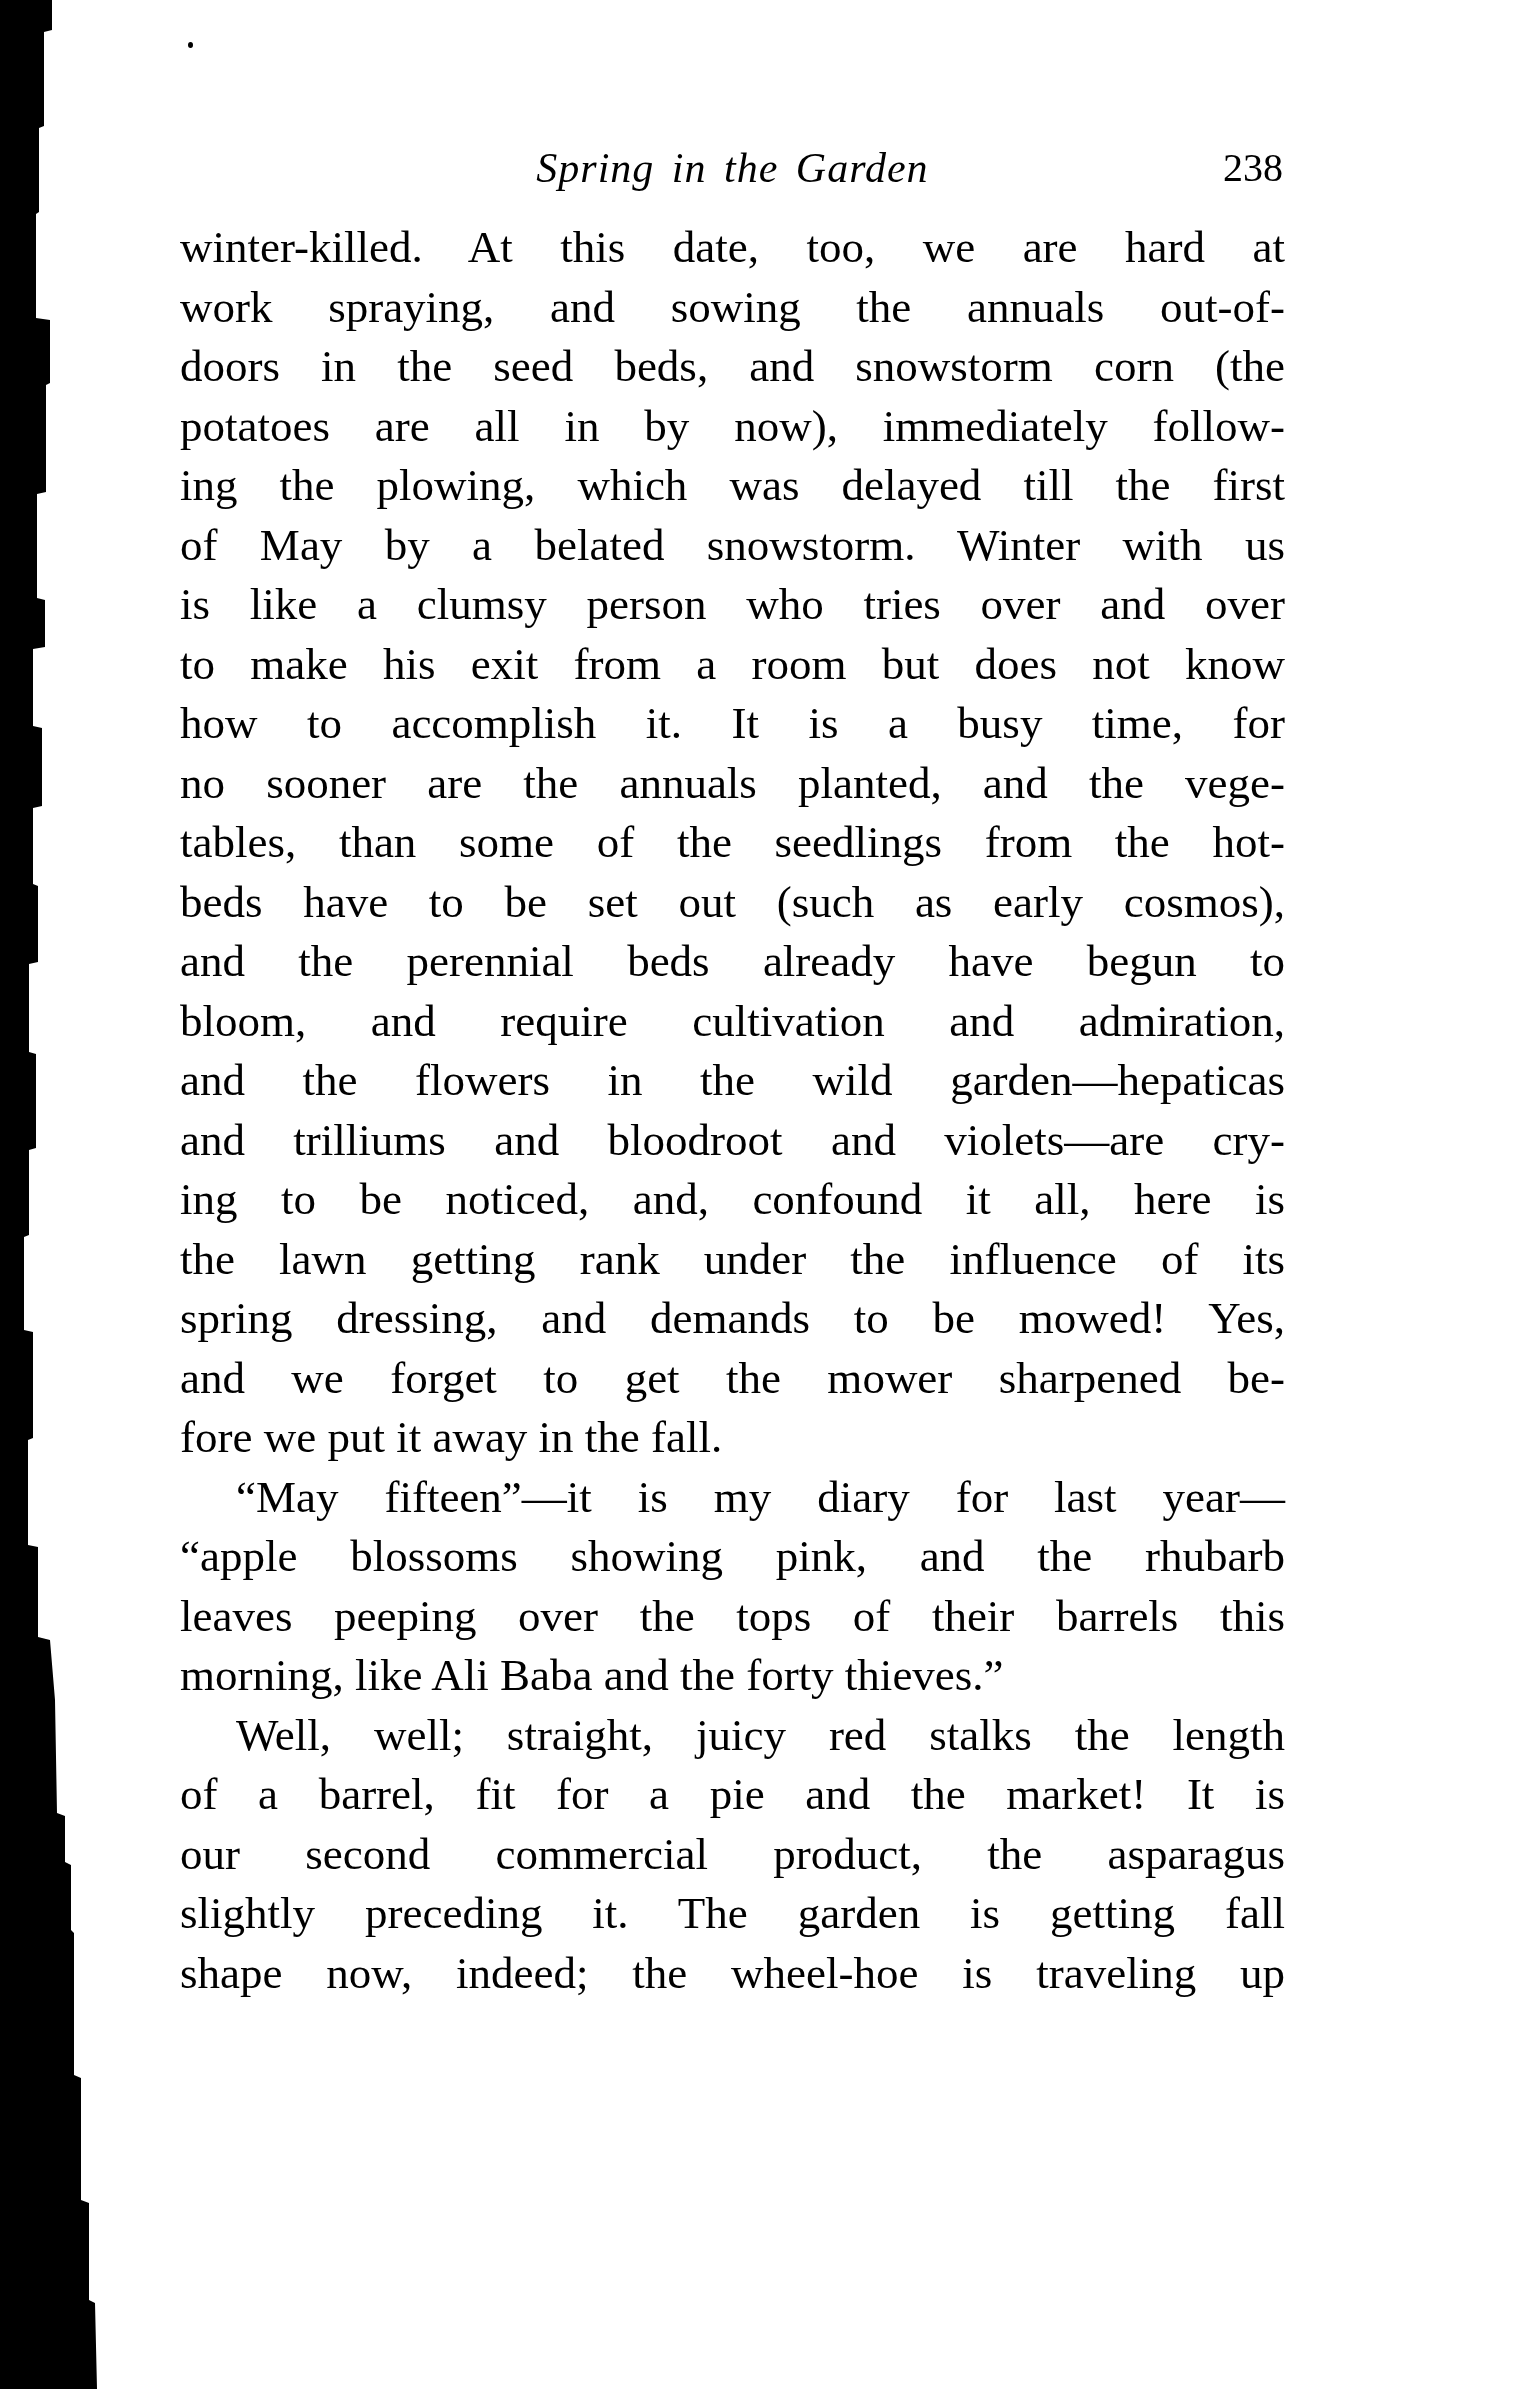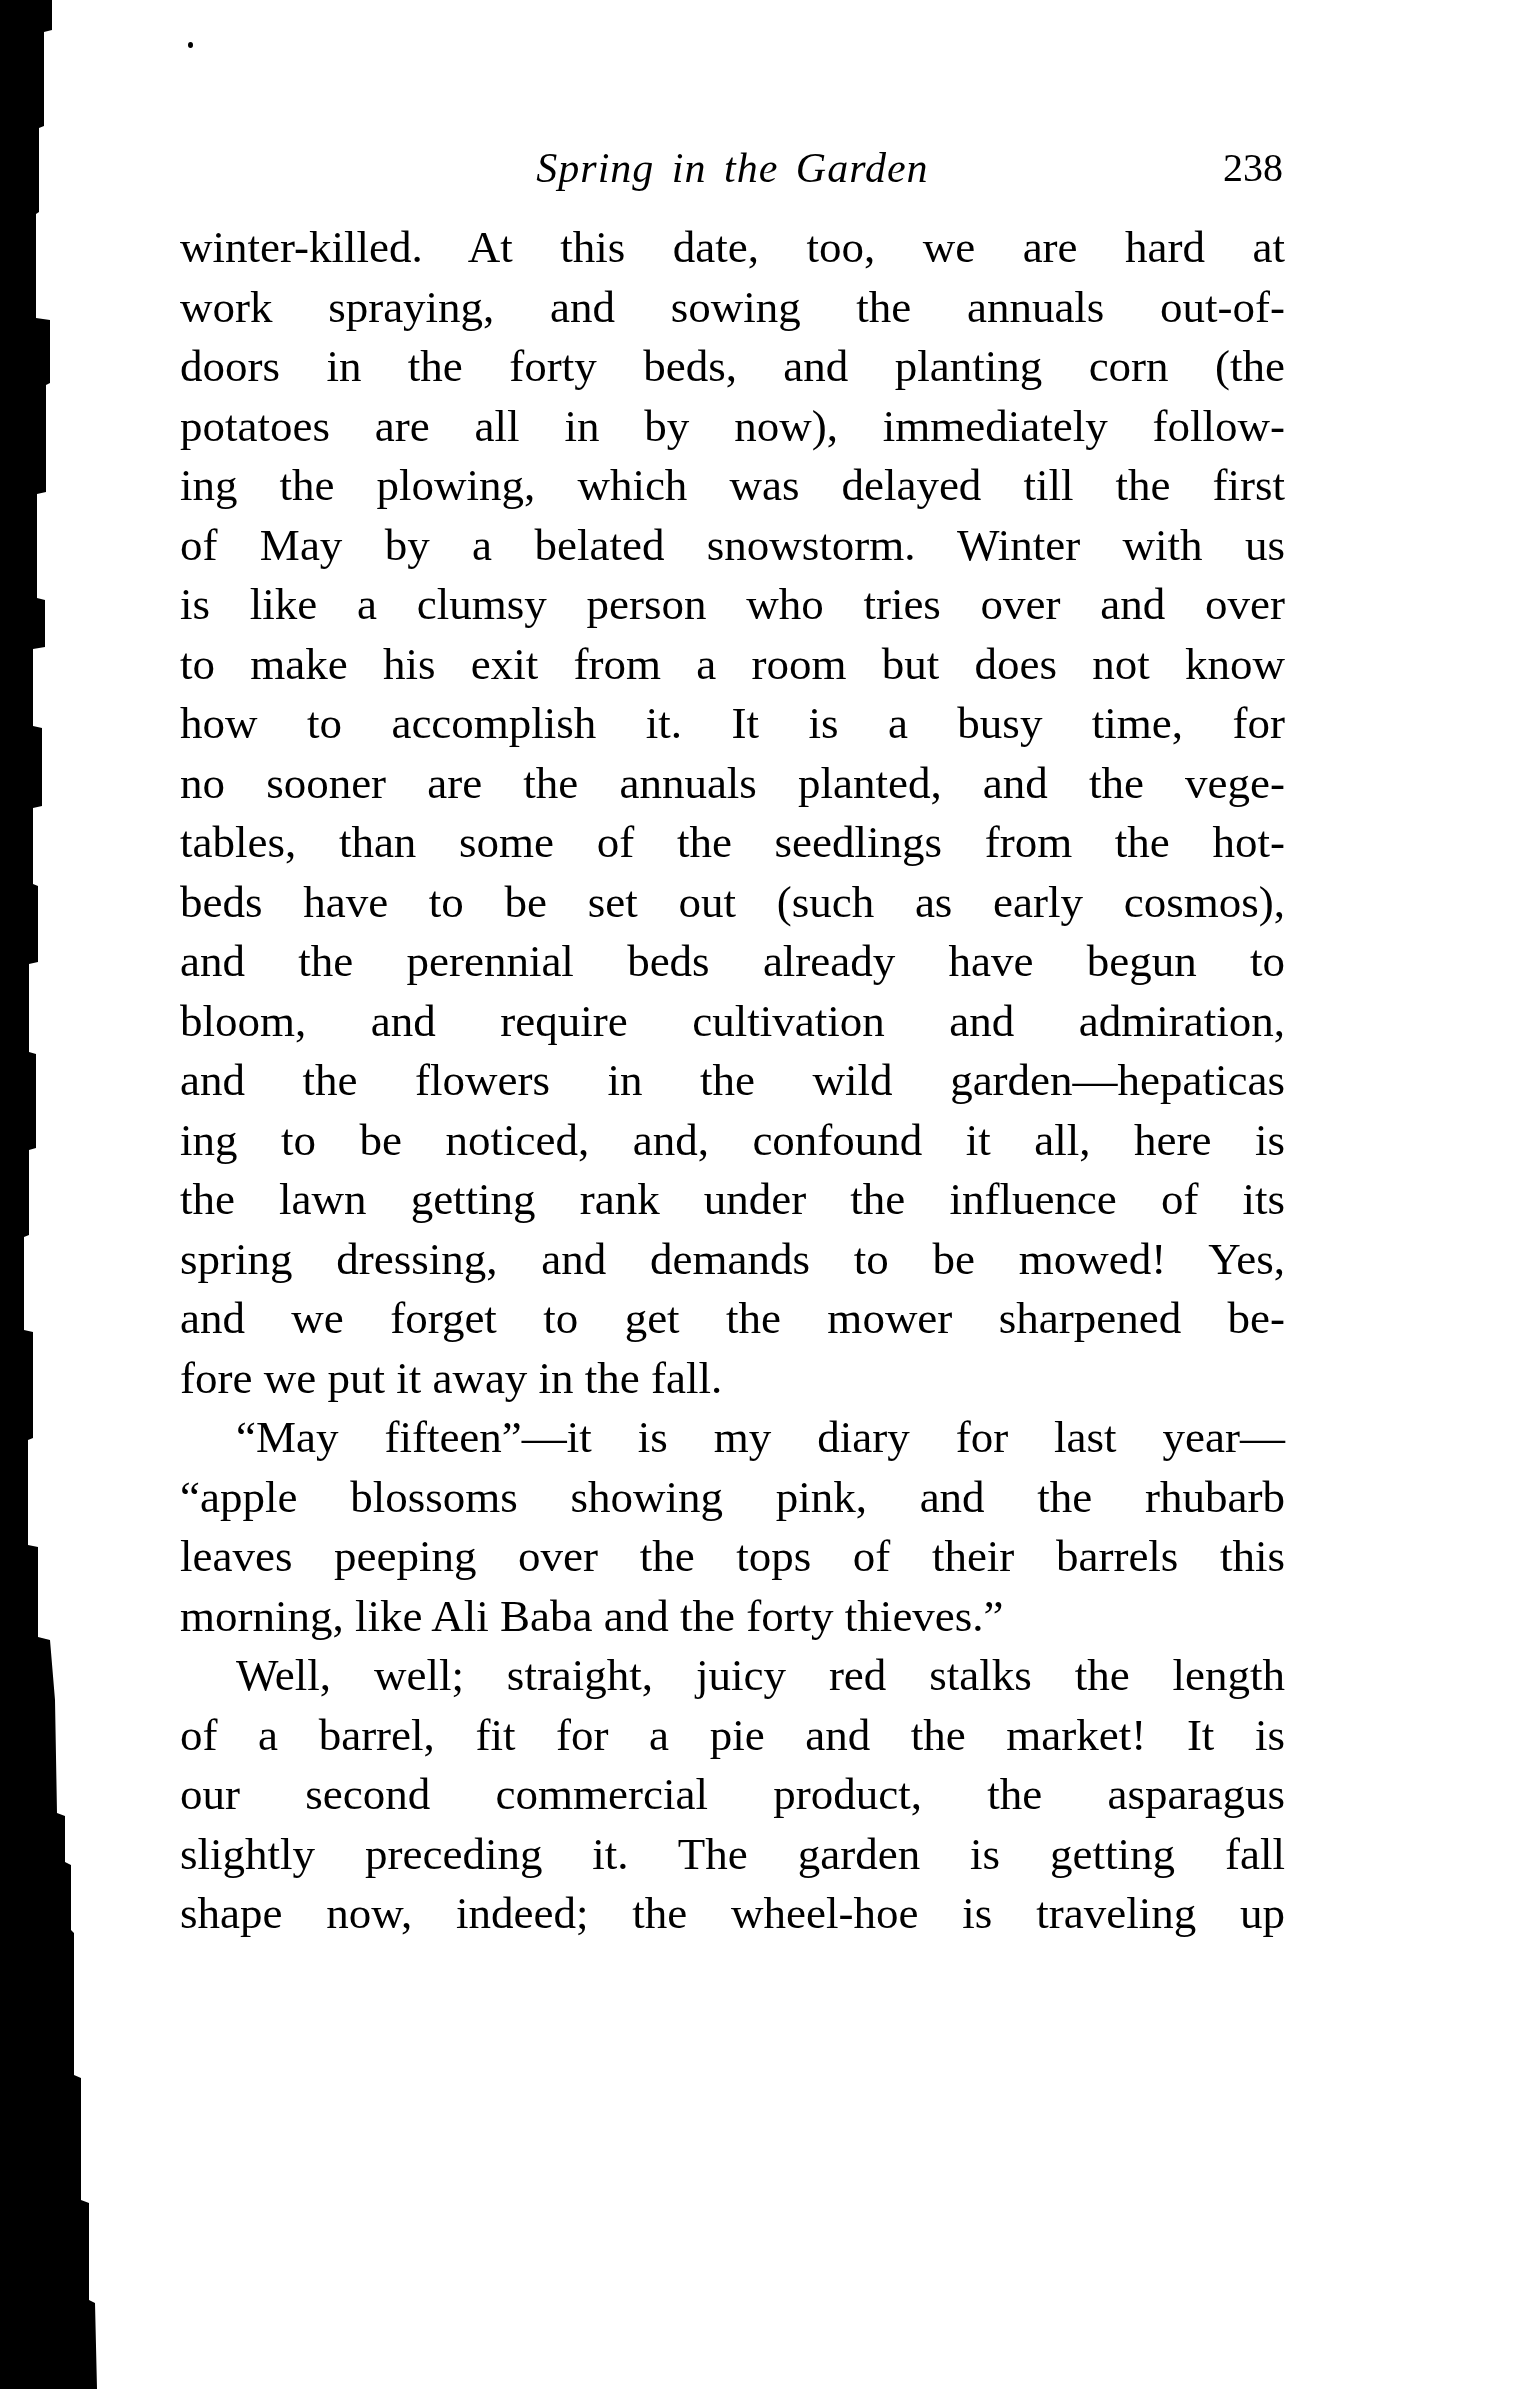--- a/index.html
+++ b/index.html
@@ -95,33 +95,34 @@
   <div class="speck"></div>
 
   <div class="page-header">
     <span class="running-head">Spring in the Garden</span>
     <span class="page-number">238</span>
   </div>
 
   <div class="page-body">
     <div class="line">winter-killed. At this date, too, we are hard at</div>
     <div class="line">work spraying, and sowing the annuals out-of-</div>
-    <div class="line">doors in the forty beds, and planting corn (the</div>
+    <div class="line">doors in the seed beds, and snowstorm corn (the</div>
     <div class="line">potatoes are all in by now), immediately follow-</div>
     <div class="line">ing the plowing, which was delayed till the first</div>
     <div class="line">of May by a belated snowstorm. Winter with us</div>
     <div class="line">is like a clumsy person who tries over and over</div>
     <div class="line">to make his exit from a room but does not know</div>
     <div class="line">how to accomplish it. It is a busy time, for</div>
     <div class="line">no sooner are the annuals planted, and the vege-</div>
     <div class="line">tables, than some of the seedlings from the hot-</div>
     <div class="line">beds have to be set out (such as early cosmos),</div>
     <div class="line">and the perennial beds already have begun to</div>
     <div class="line">bloom, and require cultivation and admiration,</div>
     <div class="line">and the flowers in the wild garden—hepaticas</div>
+    <div class="line">and trilliums and bloodroot and violets—are cry-</div>
     <div class="line">ing to be noticed, and, confound it all, here is</div>
     <div class="line">the lawn getting rank under the influence of its</div>
     <div class="line">spring dressing, and demands to be mowed! Yes,</div>
     <div class="line">and we forget to get the mower sharpened be-</div>
     <div class="line end">fore we put it away in the fall.</div>
     <div class="line indent">“May fifteen”—it is my diary for last year—</div>
     <div class="line">“apple blossoms showing pink, and the rhubarb</div>
     <div class="line">leaves peeping over the tops of their barrels this</div>
     <div class="line end">morning, like Ali Baba and the forty thieves.”</div>
     <div class="line indent">Well, well; straight, juicy red stalks the length</div>

